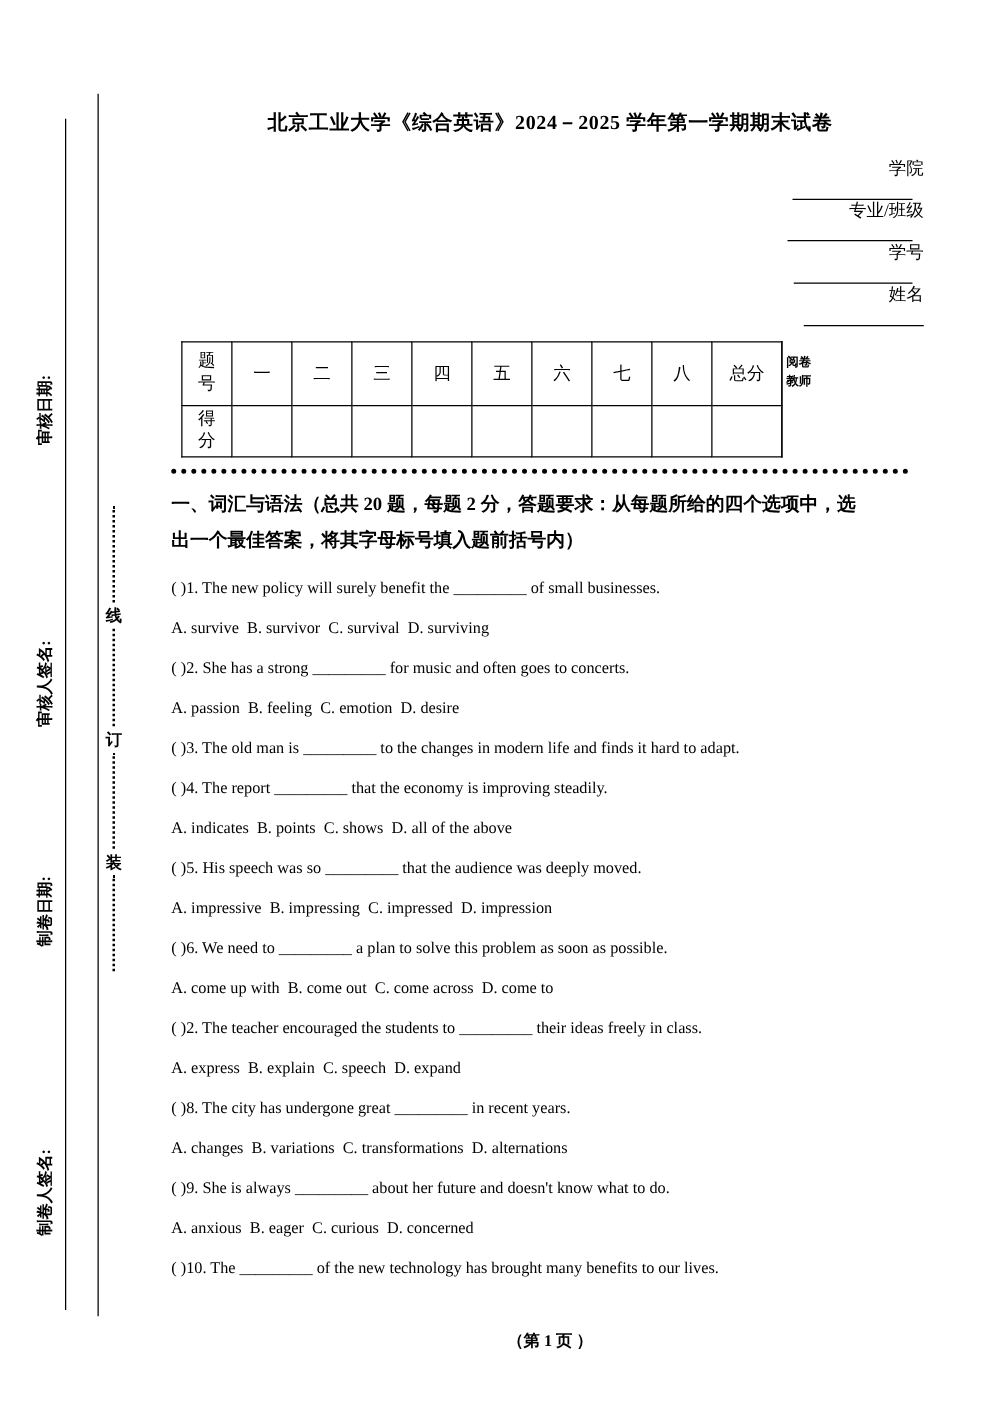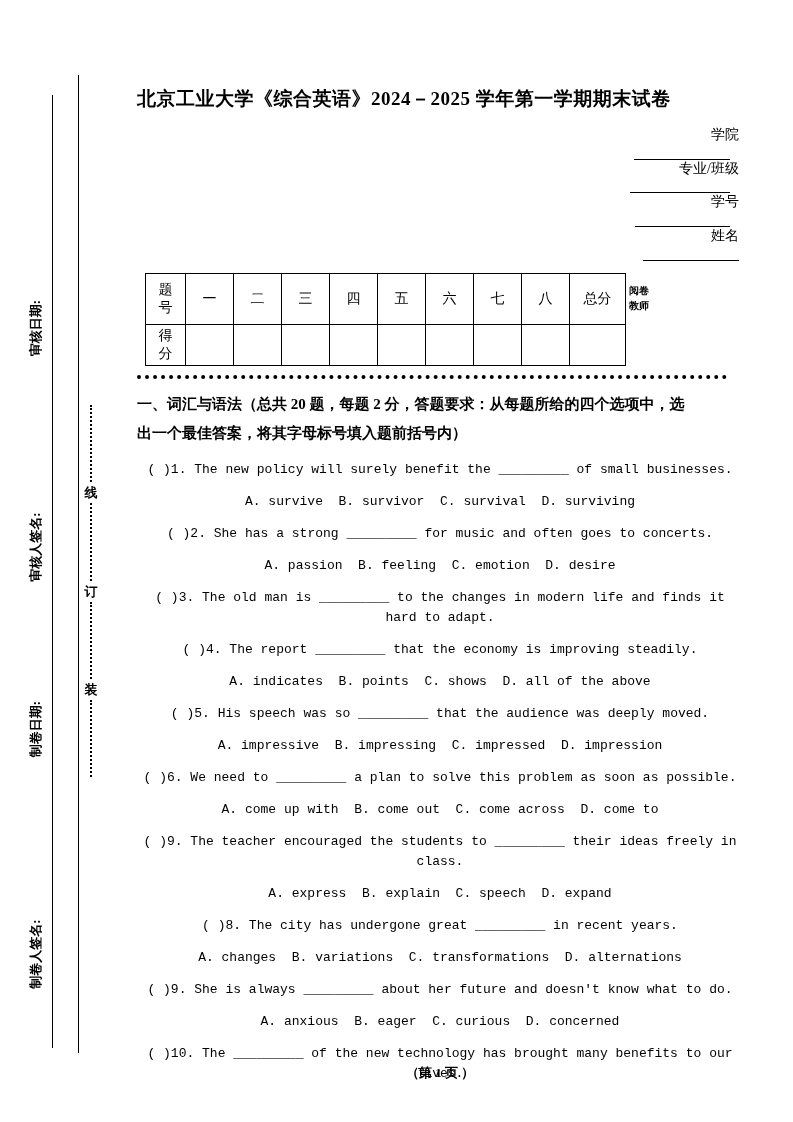--- a/index.html
+++ b/index.html
@@ -23,40 +23,40 @@
   .spine {
     position:absolute; left:83px; top:405px; height:372px; width:16px;
     display:flex; flex-direction:column; align-items:center;
   }
   .spine .seg { flex:1; width:0; border-left:2px dotted #000; }
   .spine .ch  { font-size:13px; font-weight:bold; line-height:1; padding:4px 0; }
 
   
   .content { position:absolute; left:137px; top:86px; width:606px; }
 
-  .title { margin:0; font-size:19px; font-weight:bold; line-height:25px; letter-spacing:0.5px; }
+  .title { margin:0; text-align:center; font-size:16px; font-weight:bold; line-height:25px; letter-spacing:0.5px; }
 
   .info-line { display:flex; align-items:flex-end; margin:15px 4px 0 22px; font-size:14px;flex-direction:column; }
   .info-line .lbl { white-space:nowrap; }
   .info-line .blank { display:inline-block; border-bottom:1.2px solid #000; height:1.05em; margin-right:9px; }
   .b1 { width:96px; } .b2 { width:100px; } .b3 { width:95px; } .b4 { width:96px; margin-right:0 !important; }
 
   table.score-table { border-collapse:collapse; table-layout:fixed; width:469px; margin:12px 0 0 8px; }
   table.score-table td { border:1.6px solid #000; text-align:center; vertical-align:middle; font-size:14px; padding:2px; }
   table.score-table tr.r1 td { height:46px; }
   table.score-table tr.r2 td { height:36px;text-align:center; }
   .stack-narrow { display:inline-block; width:1.1em; word-break:break-all; line-height:1.3; font-size:14px; }
   .stack-wide   { display:inline-block; width:2.2em; word-break:break-all; line-height:1.45; font-size:10px;font-weight:bold; }
 
   .dotted-sep { margin:9px 0 0 0; width:590px; height:0; border-top:4px dotted #000; }
 
   .section-heading { margin-top:11px; font-size:15px; font-weight:bold; }
   .section-heading div { line-height:29px; white-space:nowrap; }
 
-  .questions { margin-top:2px; font-family:Liberation Mono, monospace; font-size:13px;text-align:center; }
+  .questions { margin-top:2px; font-family:Liberation Serif, serif; font-size:13px; }
   .q-line { line-height:20px; margin:12px 0; white-space:pre-wrap; word-wrap:break-word; }
 
   .footer {
     position:absolute; left:137px; top:1064px; width:606px; text-align:center;
     font-size:13px; font-weight:bold;
   }
 </style>
 </head>
 <body>
 
@@ -174,21 +174,21 @@
         <div class="q-line">( )5. His speech was so _________ that the audience was deeply moved.</div>
         <div class="q-line">A. impressive  B. impressing  C. impressed  D. impression</div>
       </div>
 
       <div class="q-block">
         <div class="q-line">( )6. We need to _________ a plan to solve this problem as soon as possible.</div>
         <div class="q-line">A. come up with  B. come out  C. come across  D. come to</div>
       </div>
 
       <div class="q-block">
-        <div class="q-line">( )9. The teacher encouraged the students to _________ their ideas freely in class.</div>
+        <div class="q-line">( )2. The teacher encouraged the students to _________ their ideas freely in class.</div>
         <div class="q-line">A. express  B. explain  C. speech  D. expand</div>
       </div>
 
       <div class="q-block">
         <div class="q-line">( )8. The city has undergone great _________ in recent years.</div>
         <div class="q-line">A. changes  B. variations  C. transformations  D. alternations</div>
       </div>
 
       <div class="q-block">
         <div class="q-line">( )9. She is always _________ about her future and doesn't know what to do.</div>

